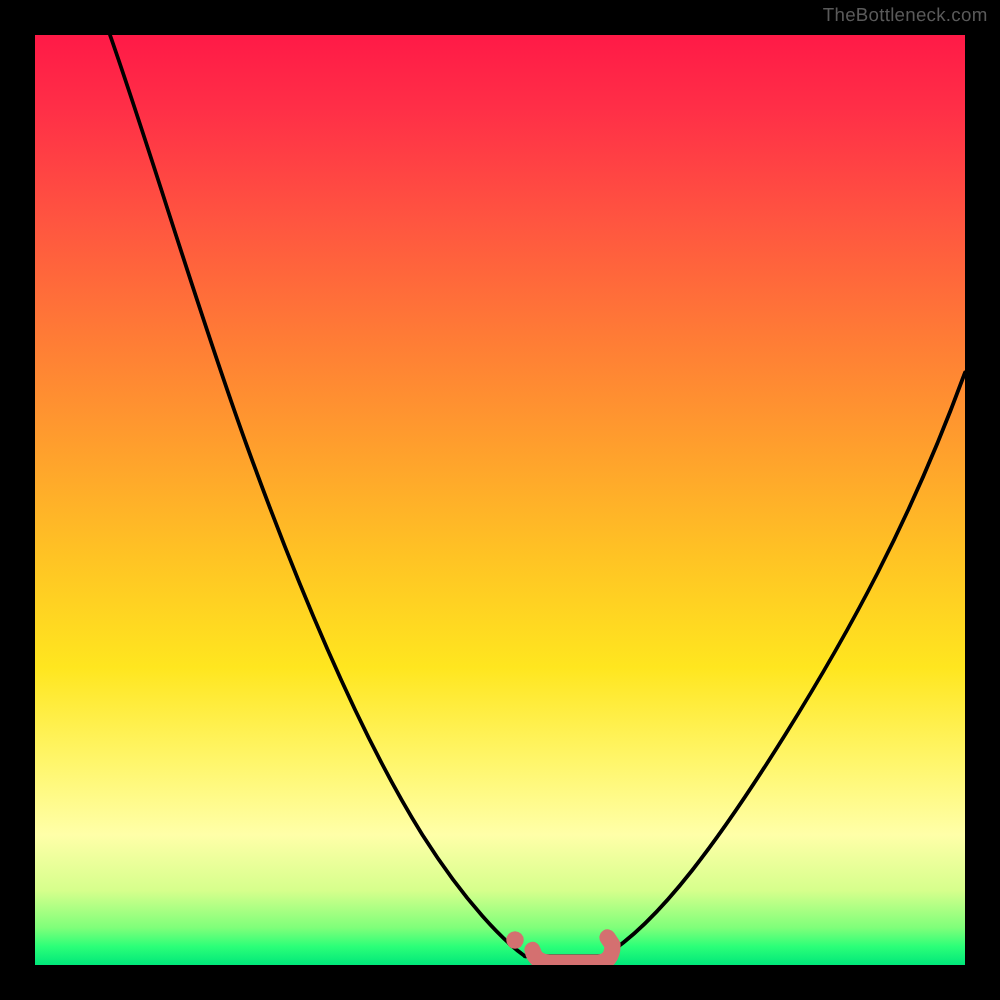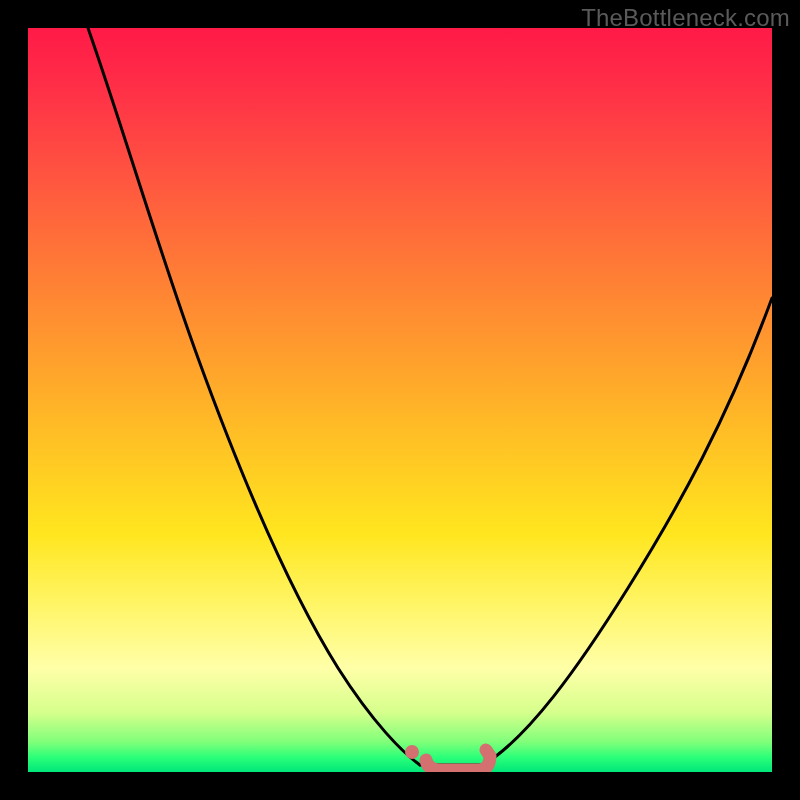--- a/index.html
+++ b/index.html
@@ -49,21 +49,21 @@
     position: absolute;
     inset: 0;
     width: 744px;
     height: 744px;
   }
   .watermark {
     position: absolute;
     top: 4px;
     right: 10px;
     color: #5a5a5a;
-    font-size: 24px;
+    font-size: 15px;
     letter-spacing: 0.2px;
     font-weight: 500;
   }
 </style>
 </head>
 <body>
 
 <div class="frame">
   <div class="watermark">TheBottleneck.com</div>
 

